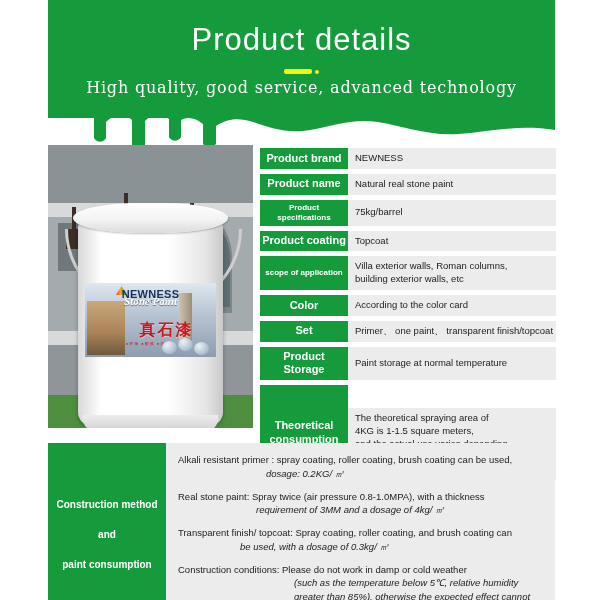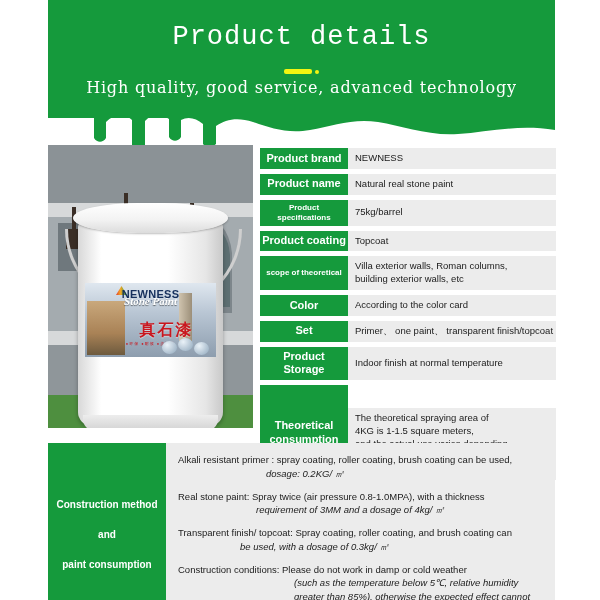--- a/index.html
+++ b/index.html
@@ -12,22 +12,22 @@
   #page { position: relative; width: 600px; height: 600px; background: #fff; }
 
   
   .banner {
     position: absolute; left: 48px; top: 0; width: 507px; height: 118px;
     background: #159A3C;
   }
   .banner-title {
     position: absolute; left: 0; top: 22px; width: 507px;
     text-align: center; color: #ffffff;
-    font-family: Liberation Mono, monospace;
-    font-size: 27px; font-weight: 400; letter-spacing: 1px;
+    font-family: Liberation Sans, sans-serif;
+    font-size: 31px; font-weight: 400; letter-spacing: 1px;
   }
   .accent-wrap {
     position: absolute; left: 0; top: 62px; width: 507px;
     text-align: center; height: 8px;
   }
   .accent-bar {
     display: inline-block; width: 28px; height: 5px;
     background: #F2F511; border-radius: 2px; vertical-align: middle;
   }
   .accent-dot {
@@ -236,35 +236,35 @@
     </div>
     <div class="spec-row">
       <div class="spec-label small">Product specifications</div>
       <div class="spec-value">75kg/barrel</div>
     </div>
     <div class="spec-row">
       <div class="spec-label">Product coating</div>
       <div class="spec-value">Topcoat</div>
     </div>
     <div class="spec-row">
-      <div class="spec-label small">scope of theoretical</div>
+      <div class="spec-label small">scope of application</div>
       <div class="spec-value">Villa exterior walls, Roman columns,
 building exterior walls, etc</div>
     </div>
     <div class="spec-row">
       <div class="spec-label">Color</div>
       <div class="spec-value">According to the color card</div>
     </div>
     <div class="spec-row">
       <div class="spec-label">Set</div>
       <div class="spec-value">Primer、 one paint、 transparent finish/topcoat</div>
     </div>
     <div class="spec-row">
       <div class="spec-label">Product Storage</div>
-      <div class="spec-value">Indoor finish at normal temperature</div>
+      <div class="spec-value">Paint storage at normal temperature</div>
     </div>
     <div class="spec-row tall">
       <div class="spec-label">Theoretical consumption</div>
       <div class="spec-value">The theoretical spraying area of
 4KG is 1-1.5 square meters,
 and the actual use varies depending
 on the construction method
 and the roughness of the wall surface</div>
     </div>
   </div>

